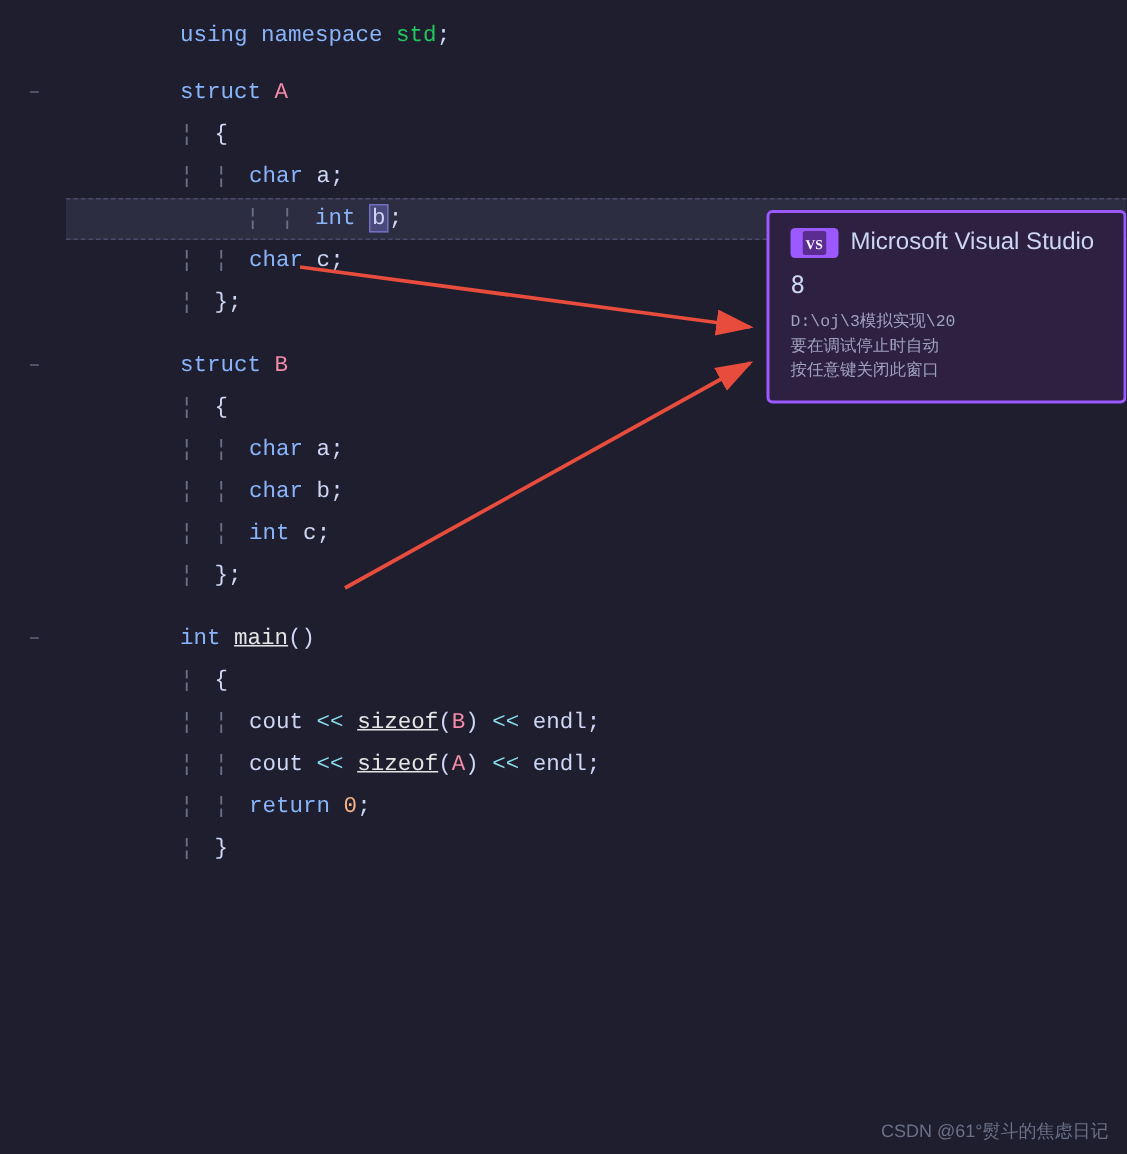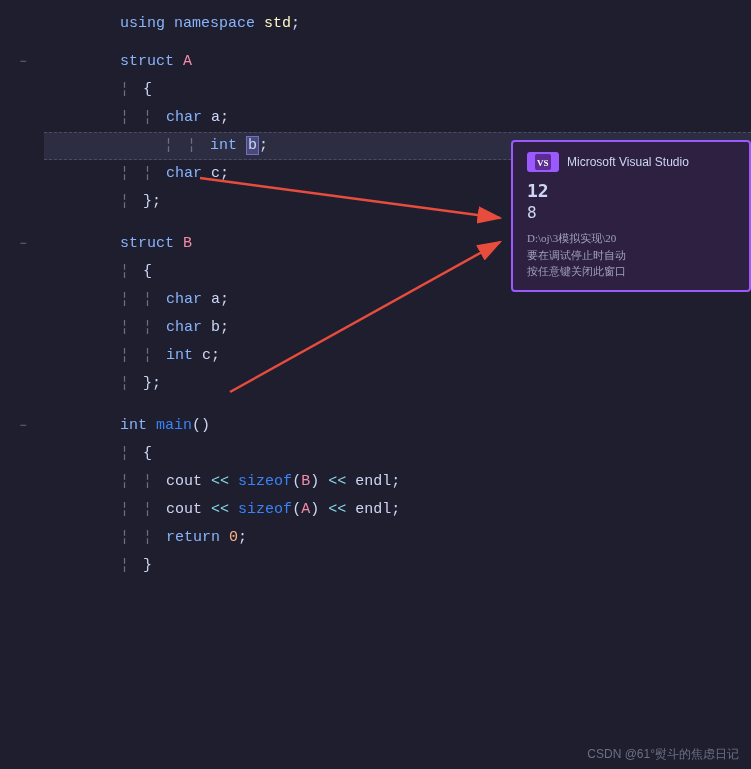--- a/index.html
+++ b/index.html
@@ -61,22 +61,22 @@
 
     .line-code {
       padding-left: 8px;
       white-space: pre;
       font-size: 15px;
       line-height: 28px;
     }
 
     
     .kw { color: #89b4fa; } 
-    .ns { color: #fef9c3; } 
-    .fn { color: #3b82f6; } 
+    .ns { color: #22c55e; } 
+    .fn { color: #e5e5e5; text-decoration: underline; } 
     .op { color: #89dceb; } 
     .id { color: #cdd6f4; }
 
     .green-bar {
       position: absolute;
       left: 0;
       top: 0;
       width: 5px;
       height: 100%;
       background: #a6e3a1;
@@ -117,21 +117,21 @@
       display: flex;
       align-items: center;
       justify-content: center;
       font-size: 11px;
       color: white;
       font-weight: bold;
     }
 
     .popup-title {
       color: #cdd6f4;
-      font-size: 12px;
+      font-size: 16px;
       font-family: 'Segoe UI', sans-serif;
       font-weight: 500;
     }
 
     .popup-value-12 {
       color: #cdd6f4;
       font-size: 18px;
       font-weight: bold;
       font-family: 'Consolas', monospace;
       margin-bottom: 2px;
@@ -140,21 +140,21 @@
     .popup-value-8 {
       color: #cdd6f4;
       font-size: 16px;
       font-family: 'Consolas', monospace;
       margin-bottom: 8px;
     }
 
     .popup-path {
       color: #a0a0c0;
       font-size: 11px;
-      font-family: Liberation Serif, serif;
+      font-family: Liberation Mono, monospace;
       line-height: 1.5;
     }
 
     
     .arrow-container {
       position: absolute;
       top: 0;
       left: 0;
       width: 100%;
       height: 100%;
@@ -384,21 +384,20 @@
     <div class="popup-panel">
       <div class="popup-header">
         <div class="popup-icon">
           <svg width="16" height="16" viewBox="0 0 16 16" fill="none">
             <rect width="16" height="16" rx="2" fill="#5c2d91"></rect>
             <text x="2" y="12" font-size="9" fill="white" font-family="Segoe UI">VS</text>
           </svg>
         </div>
         <span class="popup-title">Microsoft Visual Studio</span>
       </div>
-      <div class="popup-value-12">12</div>
       <div class="popup-value-8">8</div>
       <div class="popup-path">
         <span>D:\oj\3模拟实现\20</span><br>
         <span>要在调试停止时自动</span><br>
         <span>按任意键关闭此窗口</span>
       </div>
     </div>
   </div>
 
   <div class="attribution">CSDN @61°熨斗的焦虑日记</div>

